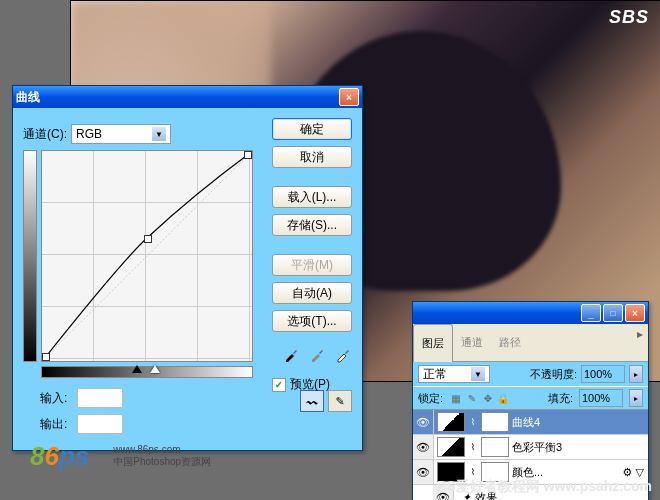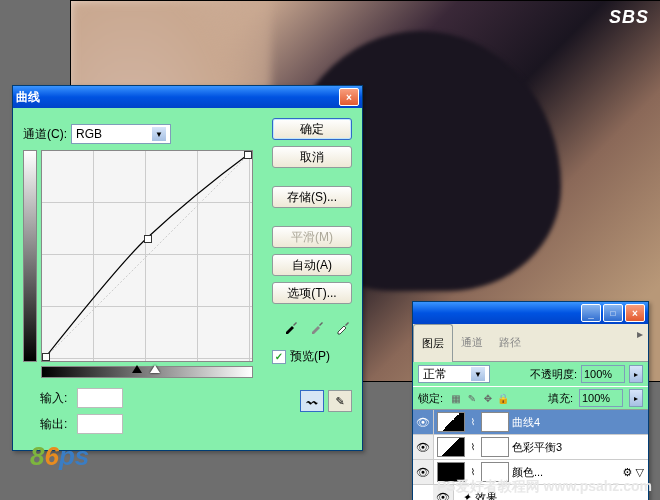--- a/index.html
+++ b/index.html
@@ -1,20 +1,20 @@
 <!DOCTYPE html>
 <html><head>
 <meta charset="utf-8">
 <style>
 body{margin:0;padding:0;width:660px;height:500px;background:#6e6e6e;font-family:"Microsoft YaHei",SimSun,Arial,sans-serif;font-size:12px;color:#000;overflow:hidden;position:relative}
 .canvas{position:absolute;left:70px;top:0;width:590px;height:380px;background:linear-gradient(135deg,#e8d5c8 0%,#c9a890 20%,#3a2838 40%,#1a1520 55%,#8a6858 70%,#b89878 90%);border:1px solid #000;overflow:hidden}
 .canvas::before{content:"";position:absolute;left:0;top:0;width:200px;height:380px;background:radial-gradient(ellipse at 30% 40%,#d4b8a8 0%,#c9a890 50%,rgba(200,170,150,0.3) 100%);filter:blur(4px)}
 .canvas::after{content:"";position:absolute;right:100px;top:30px;width:280px;height:260px;background:#1a1520;border-radius:50% 50% 40% 40%/60% 60% 40% 40%;filter:blur(2px)}
 .logo{position:absolute;right:12px;top:6px;color:#fff;font-size:18px;font-weight:bold;font-style:italic;letter-spacing:1px;z-index:5}
-.dlg{position:absolute;background:#86efac;border:1px solid #003c74;box-shadow:2px 2px 4px rgba(0,0,0,0.3)}
+.dlg{position:absolute;background:#7dd3fc;border:1px solid #003c74;box-shadow:2px 2px 4px rgba(0,0,0,0.3)}
 .titlebar{height:22px;background:linear-gradient(to bottom,#3a95ff 0%,#0053e1 50%,#0043c9 100%);display:flex;align-items:center;padding:0 3px;color:#fff;font-size:12px;font-weight:bold}
 .titlebar .spacer{flex:1}
 .winbtn{width:18px;height:16px;background:linear-gradient(to bottom,#f89e7e,#e25a2f);border:1px solid #fff;border-radius:2px;display:flex;align-items:center;justify-content:center;font-size:10px;font-weight:bold;margin-left:2px;font-family:Arial}
 .winbtn.min{background:linear-gradient(to bottom,#8cb8f0,#2e6cd0)}
 .winbtn.blue{background:linear-gradient(to bottom,#8cb8f0,#2e6cd0);font-size:8px}
 .curves{left:12px;top:85px;width:349px}
 .curves-body{padding:16px 10px;position:relative}
 .ch-row{display:flex;align-items:center;gap:4px;margin-bottom:6px}
 .select{border:1px solid #7f9db9;background:#fff;height:18px;width:90px;display:flex;align-items:center;padding:0 4px;font-size:12px}
 .select .arr{margin-left:auto;width:14px;height:14px;background:linear-gradient(to bottom,#d7e5fa,#a6c0e3);display:flex;align-items:center;justify-content:center;font-size:8px}
@@ -118,20 +118,21 @@
     </div>
     <div class="io-row" style="margin-top:2px">
       <span>输出:</span>
       <input type="text" style="">
     </div>
 
     <div class="right-col">
       <div class="btn def">确定</div>
       <div class="btn">取消</div>
       <div style="height:6px"></div>
+      <div class="btn">载入(L)...</div>
       <div class="btn">存储(S)...</div>
       <div style="height:6px"></div>
       <div class="btn dis">平滑(M)</div>
       <div class="btn">自动(A)</div>
       <div class="btn">选项(T)...</div>
       <div class="eyedrops">
         <div class="eyedrop">
           <svg width="16" height="16" viewBox="0 0 16 16">
               <path d="M3 13 L9 7 L11 9 L5 15 L3 15 Z" fill="#000"></path>
               <path d="M10 6 L13 3 L14 4 L11 7 Z" fill="#666"></path>
@@ -232,14 +233,18 @@
       <span>◐</span>
       <span>▣</span>
       <span>▦</span>
       <span>🗑</span>
     </div>
   </div>
 </div>
 
 <div class="wm">
   <span class="logo86"><span class="g">8</span><span class="o">6</span><span class="b">ps</span></span>
+  <span>
+    <span>www.86ps.com</span><br>
+    <span>中国Photoshop资源网</span>
+  </span>
 </div>
 <div class="wm-r">PS爱好者教程网 www.psahz.com</div>
 
 </body></html>

